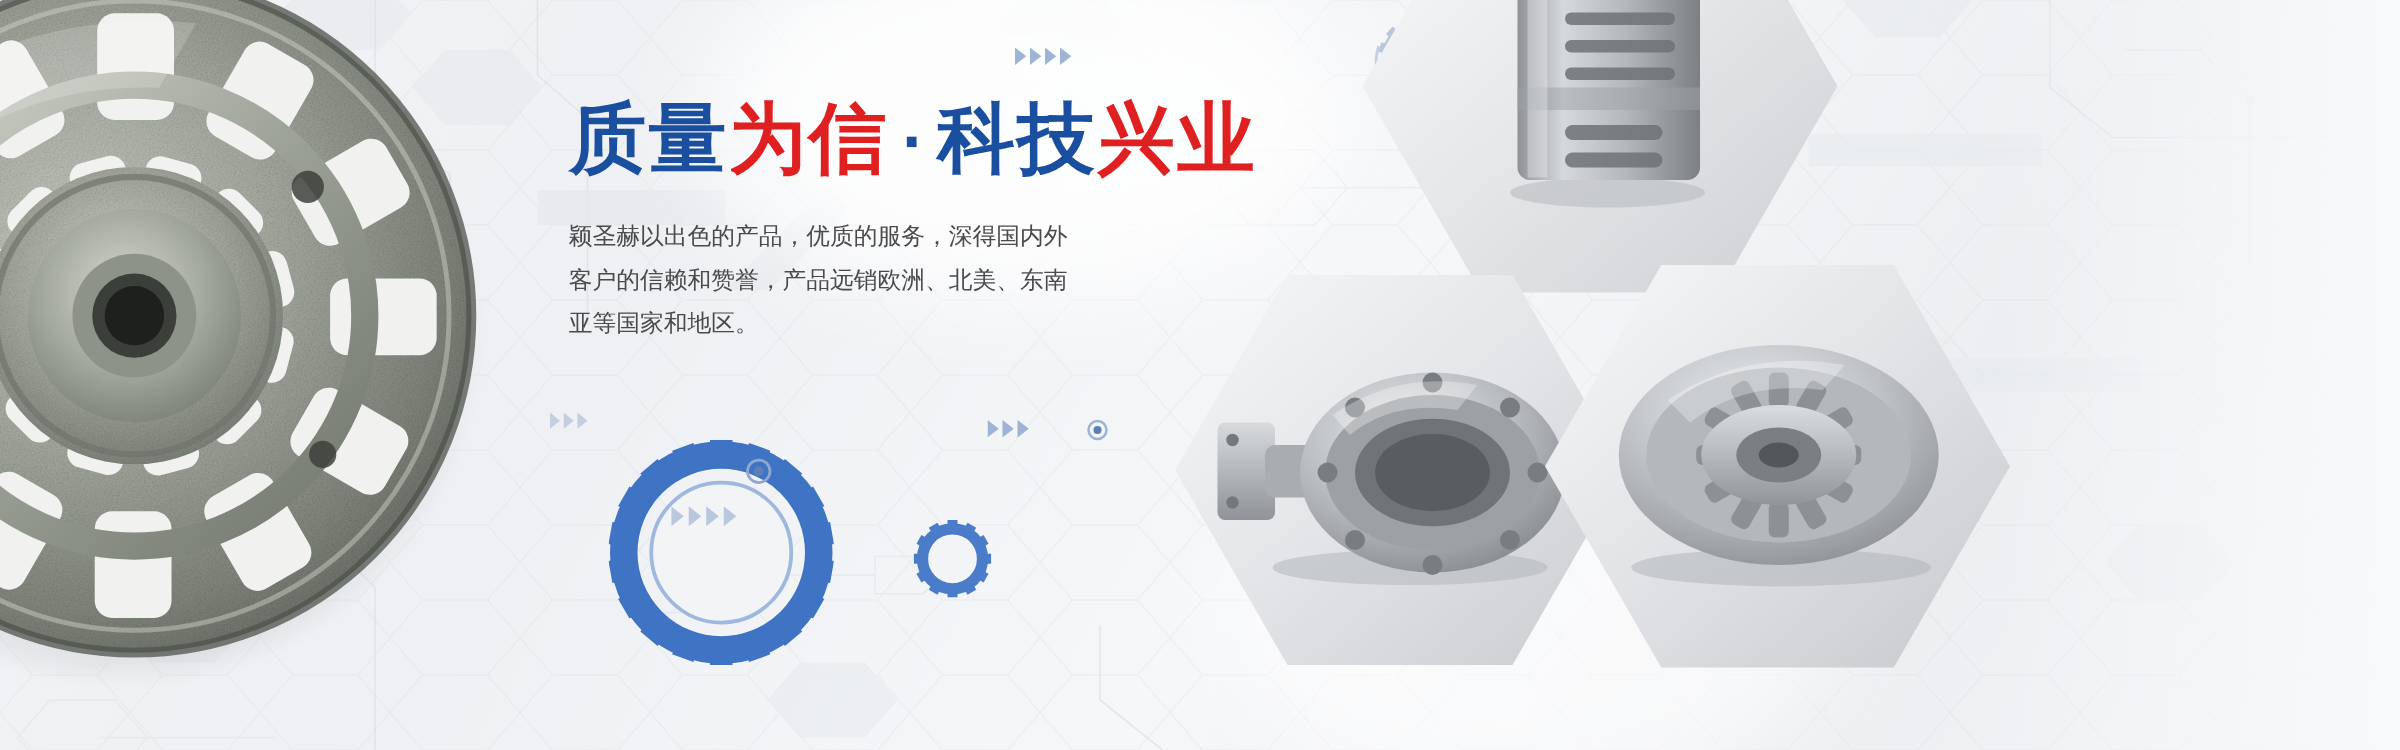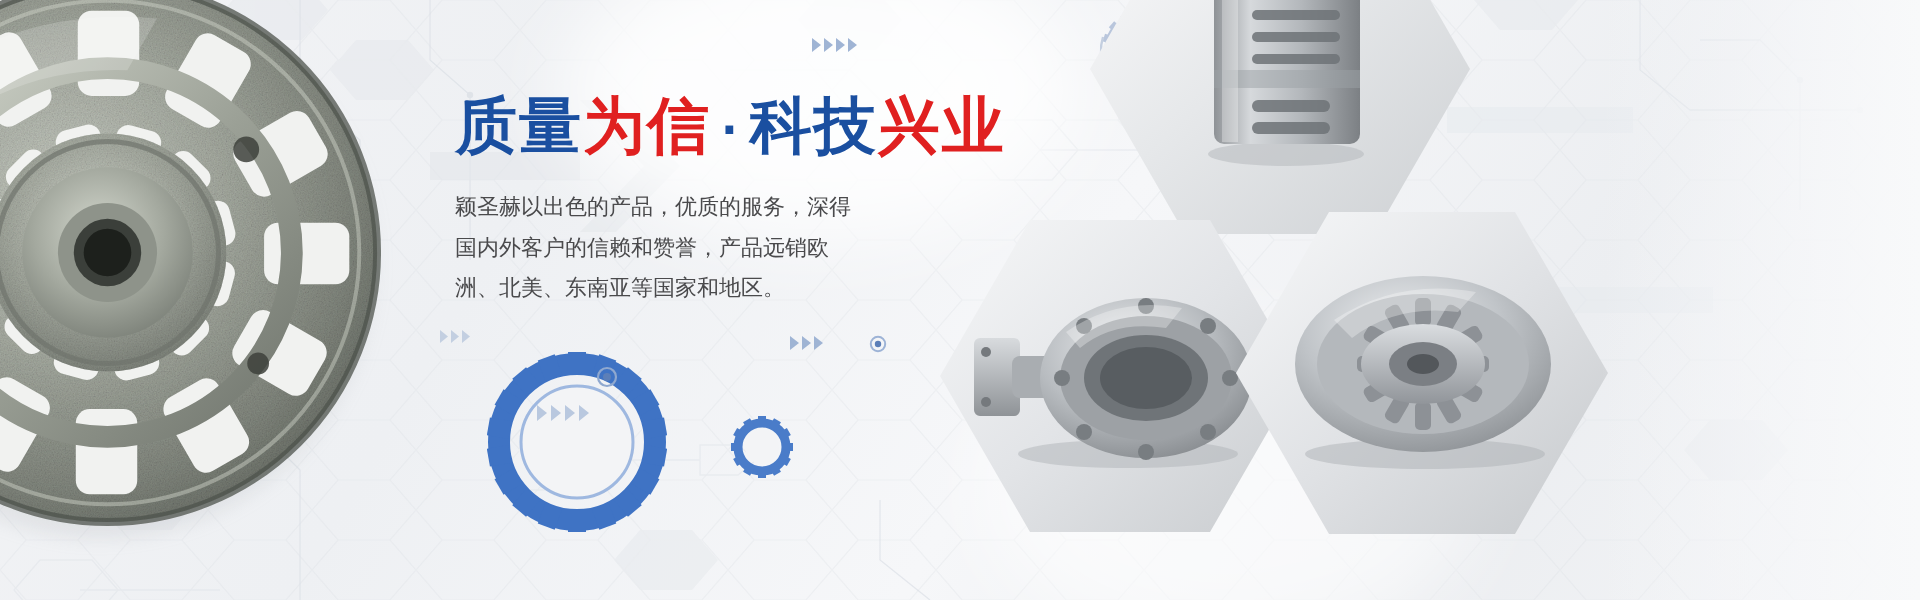--- a/index.html
+++ b/index.html
@@ -19,29 +19,29 @@
 
   
   .wheel-wrap{position:absolute;left:-210px;top:-60px;width:600px;height:660px;}
   .wheel-shadow{position:absolute;left:30px;top:40px;width:560px;height:560px;border-radius:50%;
      background:radial-gradient(circle at 50% 55%, rgba(120,125,130,.40) 0%, rgba(150,155,160,.18) 55%, rgba(255,255,255,0) 72%);
      filter:blur(8px);}
   .wheel{position:absolute;left:40px;top:35px;width:555px;height:555px;border-radius:50%;overflow:hidden;}
   .wheel svg{display:block;width:100%;height:100%;}
 
   
-  .textblock{position:absolute;left:455px;top:95px;width:620px;}
+  .textblock{position:absolute;left:455px;top:80px;width:620px;}
   .headline{font-size:62px;line-height:1;font-weight:bold;letter-spacing:2px;white-space:nowrap;
     font-family:"DejaVu Sans","Liberation Sans",sans-serif;}
   .headline span{display:inline-block;}
   .h-blue{color:#1a4fa0;}
   .h-red{color:#e02020;}
   .h-dot{color:#1a4fa0;font-size:44px;vertical-align:middle;padding:0 10px;}
   .subtitle{margin-top:14px;font-size:21px;font-weight:bold;color:#3a3a3c;letter-spacing:.2px;white-space:nowrap;}
-  .paragraph{margin-top:30px;font-size:22px;line-height:1.85;color:#4a4a4c;width:415px;
+  .paragraph{margin-top:30px;font-size:19px;line-height:1.85;color:#4a4a4c;width:415px;
     font-family:"DejaVu Sans","Liberation Sans",sans-serif;}
 
   
   .gear-main{position:absolute;left:487px;top:352px;width:180px;height:180px;}
   .gear-small{position:absolute;left:731px;top:416px;width:62px;height:62px;}
   .gear-top{position:absolute;left:1096px;top:6px;width:86px;height:86px;}
   .dot-marker{position:absolute;width:22px;height:22px;}
   .dot-marker svg{display:block;}
   .arrows{position:absolute;}
   .arrows svg{display:block;}

